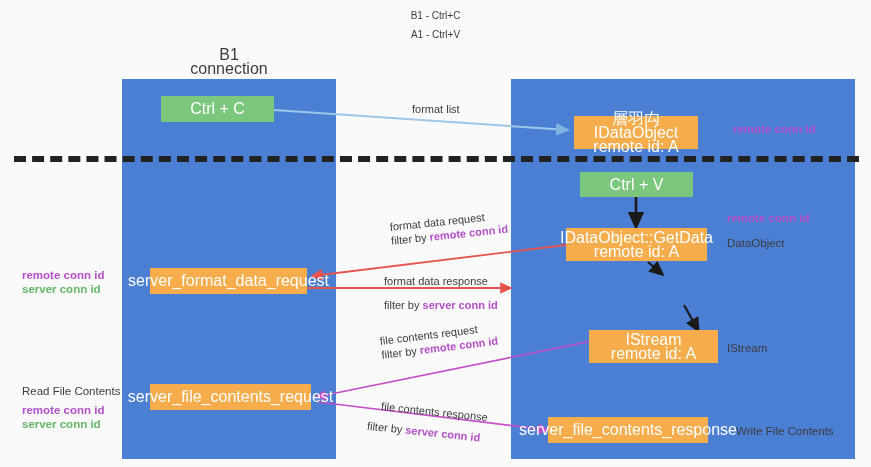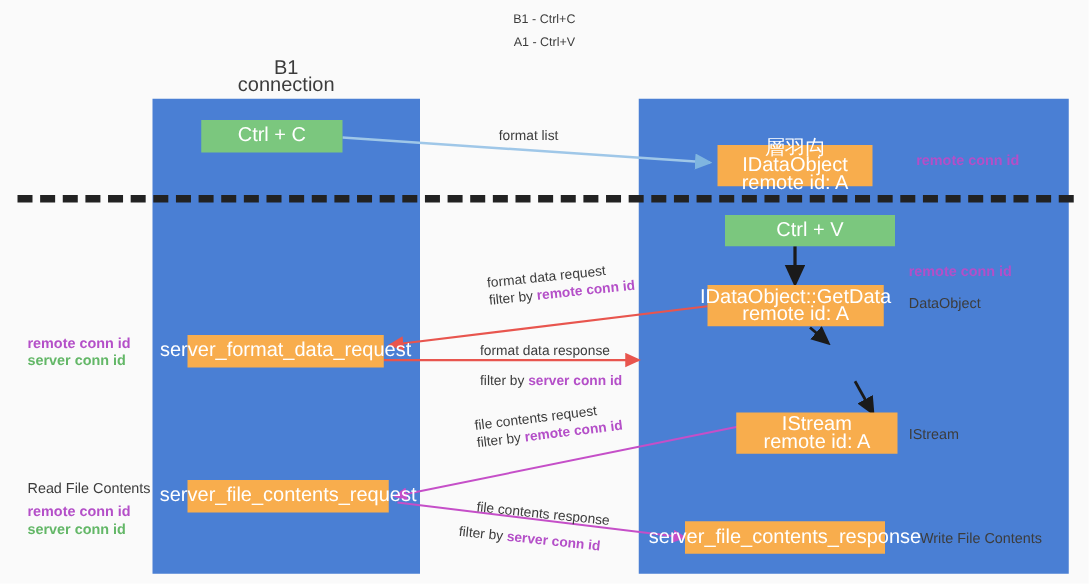--- a/index.html
+++ b/index.html
@@ -151,21 +151,21 @@
 
   <div class="node green" id="n-ctrl-c" style="left:161px; top:96px; width:113px; height:26px;">
     <span>Ctrl + C</span>
   </div>
 
   <div class="node orange" id="n-idataobject" style="left:574px; top:116px; width:124px; height:33px;">
     <span>層⽻⽱IDataObject</span>
     <span>remote id: A</span>
   </div>
 
-  <div class="node green" id="n-ctrl-v" style="left:580px; top:172px; width:136px; height:25px;text-align:right;">
+  <div class="node green" id="n-ctrl-v" style="left:580px; top:172px; width:113px; height:25px;text-align:right;">
     <span>Ctrl + V</span>
   </div>
 
   <div class="node orange" id="n-getdata" style="left:566px; top:228px; width:141px; height:33px;">
     <span>IDataObject::GetData</span>
     <span>remote id: A</span>
   </div>
 
   <div class="node orange" id="n-sfdreq" style="left:150px; top:268px; width:157px; height:26px;">
     <span>server_format_data_request</span>
@@ -180,21 +180,21 @@
   <div class="node orange" id="n-sfcreq" style="left:150px; top:384px; width:161px; height:26px;">
     <span>server_file_contents_request</span>
   </div>
 
   <div class="node orange" id="n-sfcres" style="left:548px; top:417px; width:160px; height:26px;">
     <span>server_file_contents_response</span>
   </div>
 
   <div class="dashed-sep"></div>
 
-  <div class="edge-label" style="left:399px; top:102px;">
+  <div class="edge-label" style="left:412px; top:102px;">
     <span>format list</span>
   </div>
 
   <div class="edge-label" style="left:389px; top:220px; transform:rotate(-6deg); transform-origin:0 0;">
     <div>format data request</div>
     <div><span>filter by </span><span class="purple">remote conn id</span></div>
   </div>
 
   <div class="edge-label" style="left:384px; top:274px;">
     <div>format data response</div>

